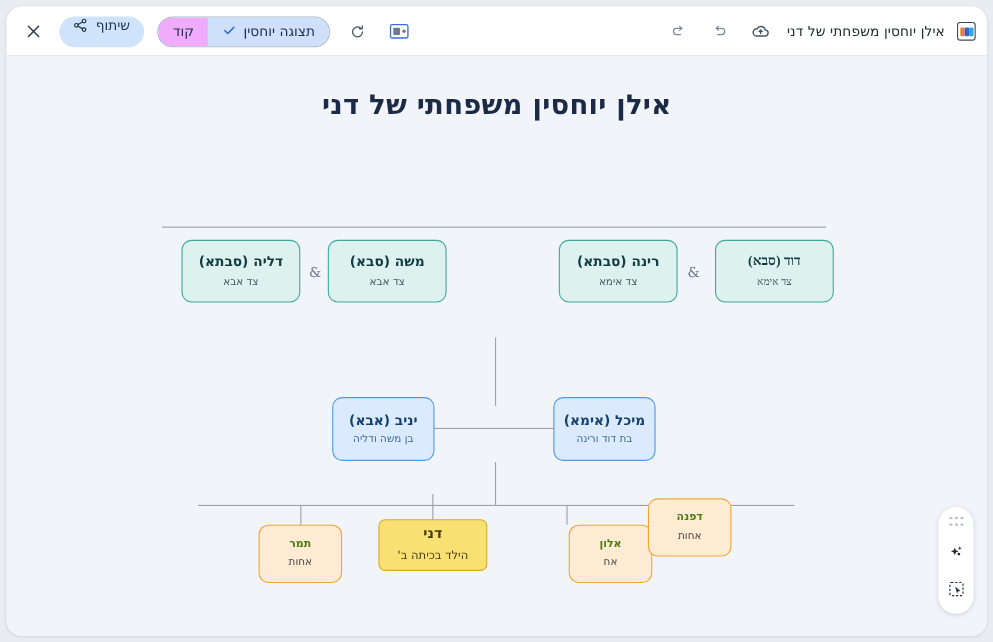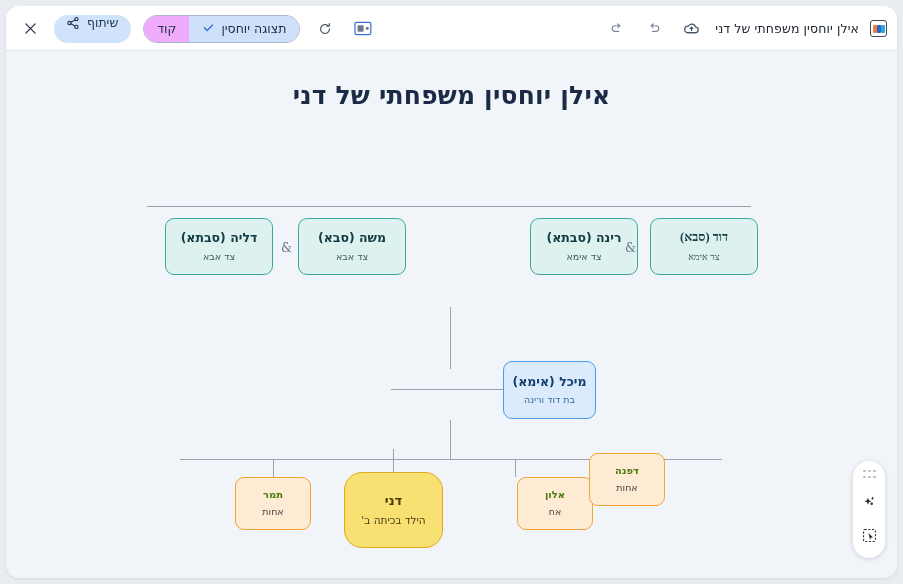--- a/index.html
+++ b/index.html
@@ -221,24 +221,24 @@
   .node.ch {
     width: 76px; height: 53px;
     background: #fdebd4;
     border: 1.6px solid #f3a638;
   }
   .node.ch .nm { color: #4d7c0f; font-size: 10px; }
   .node.ch .rl { color: #4a4741; font-size: 9.5px; }
 
   
   .node.focus {
-    width: 99px; height: 76px;
+    width: 99px; height: 47px;
     background: #f8e072;
     border: 1.8px solid #e0a91f;
-    border-radius: 18px;
+    border-radius: 6px;
   }
   .node.focus .nm { color: #4a3a06; font-size: 13px; }
   .node.focus .rl { color: #4a3f12; font-size: 10.5px; }
 
   .amp {
     position: absolute;
     font-size: 12.5px;
     color: #6b7787;
     font-family: "DejaVu Serif", "Liberation Serif", serif;
   }
@@ -385,34 +385,38 @@
         <div class="rl">צד אבא</div>
       </div>
 
       <div class="amp" style="left:275px; top:189px;">&amp;</div>
 
       <div class="node gp" style="left:292px; top:167px;">
         <div class="nm">משה (סבא)</div>
         <div class="rl">צד אבא</div>
       </div>
 
-      <div class="node gp" style="left:502px; top:167px;margin-left:22px;">
+      <div class="node gp" style="left:502px; top:167px;">
         <div class="nm">רינה (סבתא)</div>
         <div class="rl">צד אימא</div>
       </div>
 
       <div class="amp" style="left:619px; top:189px;">&amp;</div>
 
       <div class="node gp" style="left:644px; top:167px;font-family:Liberation Serif, serif;">
         <div class="nm">דוד (סבא)</div>
         <div class="rl">צד אימא</div>
       </div>
 
       <div class="line h" style="left:385px; top:338px; width:113px;"></div>
 
+      <div class="node par" style="left:296px; top:310px;">
+        <div class="nm">יניב (אבא)</div>
+        <div class="rl">בן משה ודליה</div>
+      </div>
 
       <div class="node par" style="left:497px; top:310px;">
         <div class="nm">מיכל (אימא)</div>
         <div class="rl">בת דוד ורינה</div>
       </div>
 
       <div class="line v" style="left:444px; top:369px; height:39px;"></div>
 
       <div class="line h" style="left:174px; top:408px; width:542px;"></div>
 

